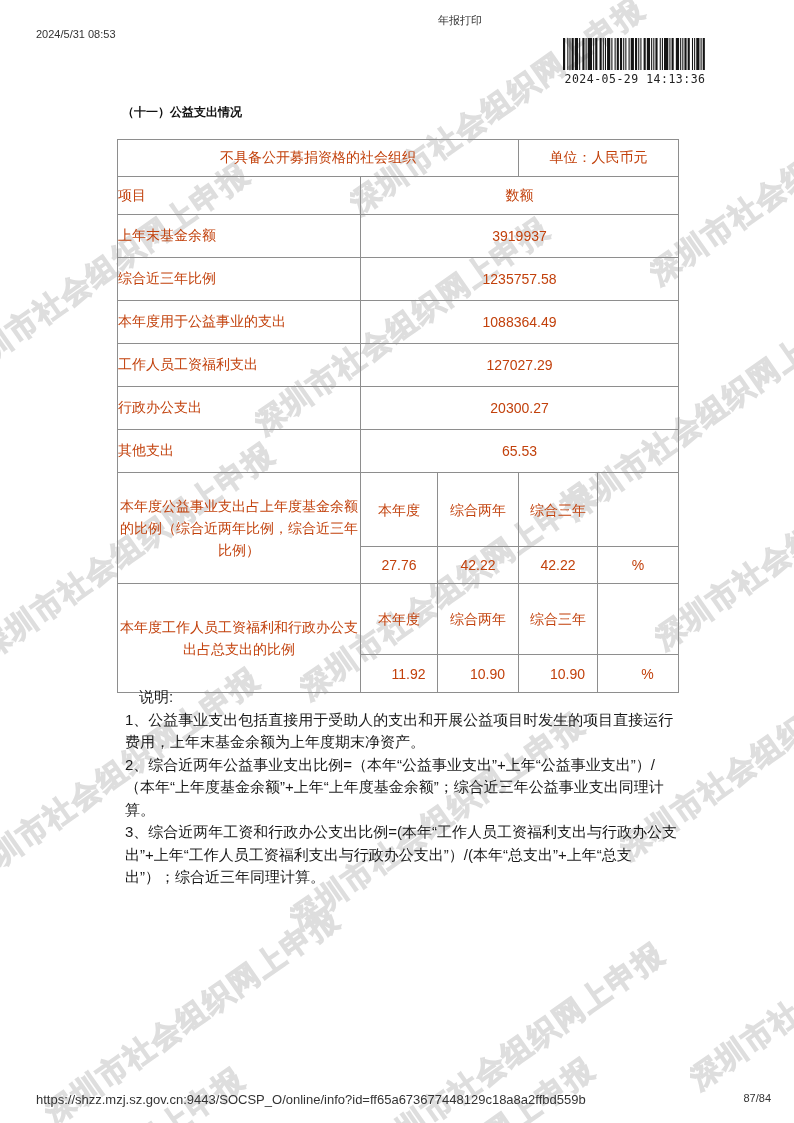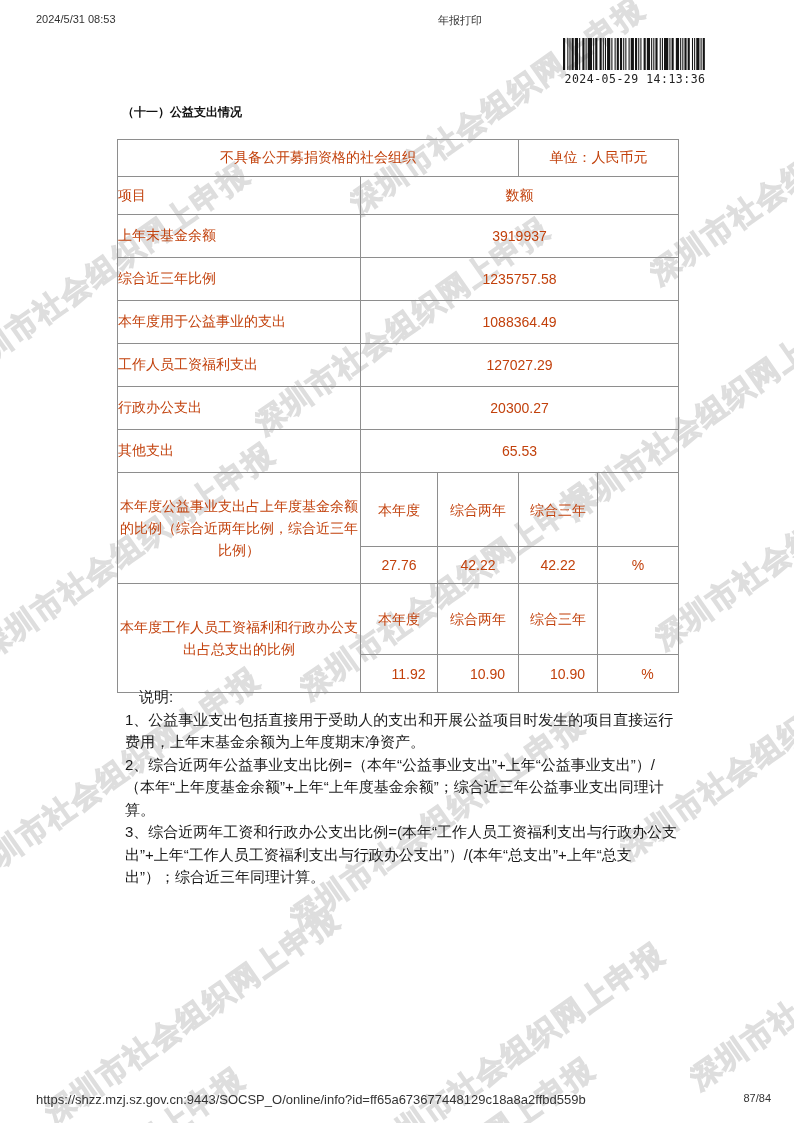--- a/index.html
+++ b/index.html
@@ -10,21 +10,21 @@
   .page{position:absolute;inset:0;background:#ffffff;overflow:hidden;}
   
   #wm-layer{position:absolute;inset:0;z-index:0;overflow:hidden;}
   .wm{position:absolute;}
   .wm text{
     font-size:30px;font-weight:bold;fill:none;stroke:#dedede;stroke-width:1.3px;
     letter-spacing:2px;font-family:"Liberation Sans",sans-serif;
   }
   
   .content{position:absolute;inset:0;z-index:1;}
-  .print-hdr-left{position:absolute;left:36px;top:13px;font-size:11px;color:#333;}
+  .print-hdr-left{position:absolute;left:36px;top:28px;font-size:11px;color:#333;}
   .print-hdr-center{position:absolute;left:438px;top:13px;font-size:11px;color:#333;}
   .barcode-wrap{position:absolute;left:533px;top:38px;width:144px;text-align:center;padding-left:30px;}
   .barcode-wrap svg{display:block;width:144px;height:32px;}
   .barcode-ts{
     margin-top:2px;font-family:"DejaVu Sans Mono","Liberation Mono",monospace;
     font-size:11.5px;letter-spacing:0.5px;color:#222;white-space:nowrap;
   }
   .section-title{position:absolute;left:122px;top:104px;font-size:12px;font-weight:bold;color:#111;}
   
   table.tbl{

